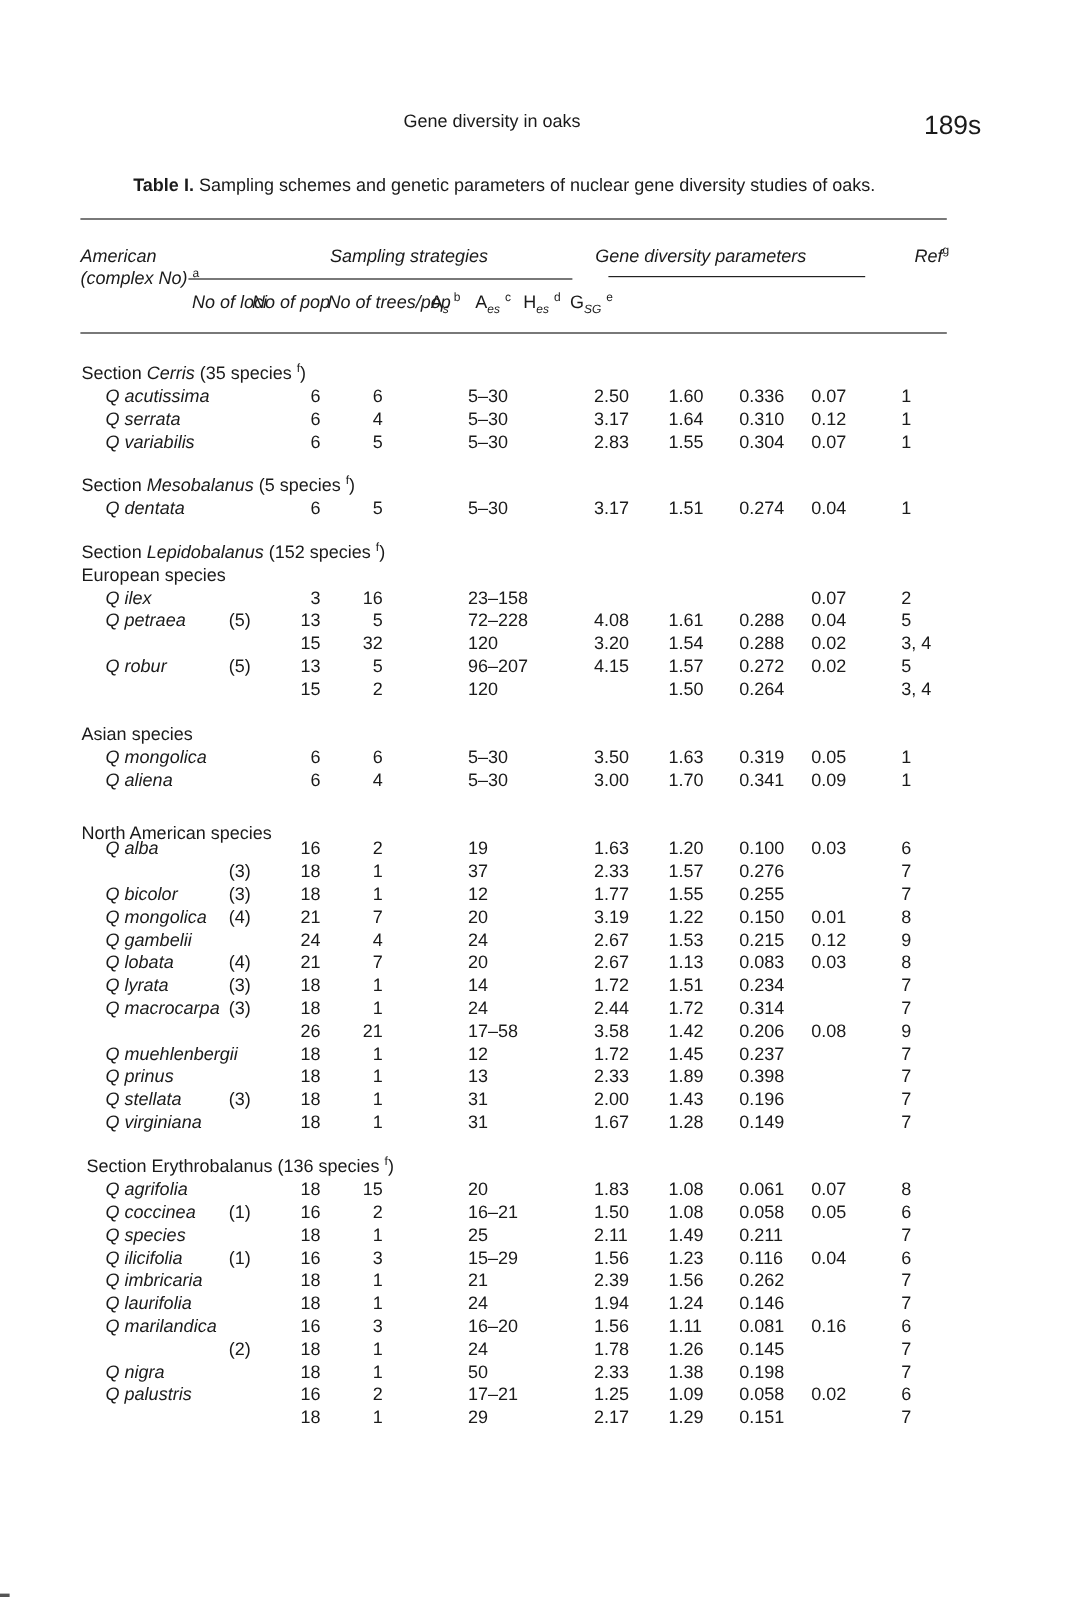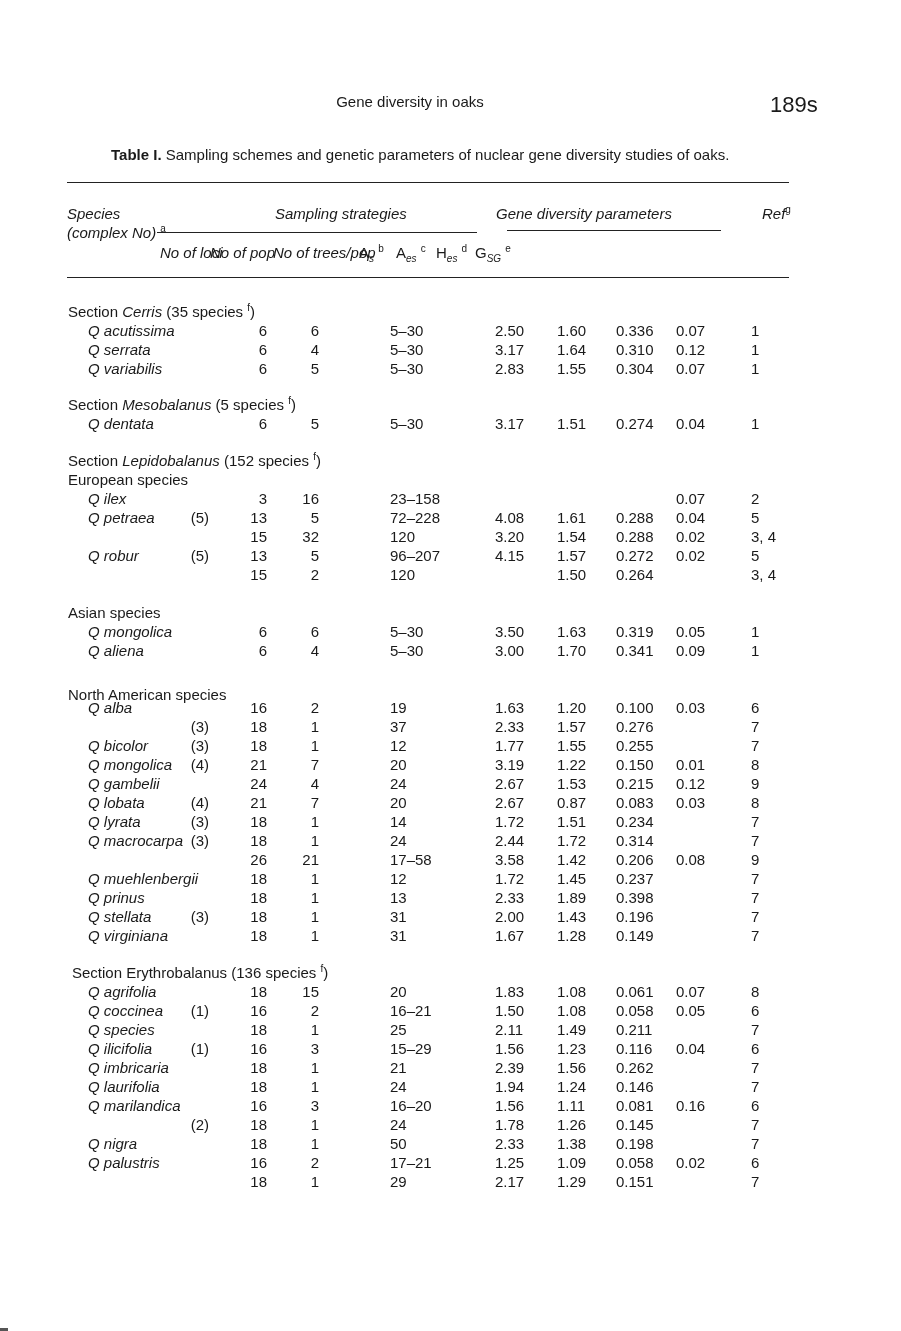--- a/index.html
+++ b/index.html
@@ -33,21 +33,21 @@
 </head>
 <body>
 
 <div class="running-title">Gene diversity in oaks</div>
 <div class="page-num">189s</div>
 
 <div class="caption"><b>Table I.</b><span> Sampling schemes and genetic parameters of nuclear gene diversity studies of oaks.</span></div>
 
 <div class="rule" style="top:182px;left:67px;width:722px;"></div>
 
-<div class="hdr" style="top:205px;left:67px;"><span>Species</span></div>
+<div class="hdr" style="top:205px;left:67px;"><span>American</span></div>
 <div class="hdr" style="top:224px;left:67px;"><span>(complex No)</span> <sup>a</sup></div>
 <div class="hdr" style="top:205px;left:275px;">Sampling strategies</div>
 <div class="rule" style="top:232px;left:157px;width:320px;"></div>
 <div class="hdr" style="top:205px;left:496px;">Gene diversity parameters</div>
 <div class="rule" style="top:230px;left:507px;width:214px;"></div>
 <div class="hdr" style="top:205px;left:762px;"><span>Ref</span><sup>g</sup></div>
 
 <div class="hdr" style="top:244px;left:160px;">No of loci</div>
 <div class="hdr" style="top:244px;left:210px;">No of pop</div>
 <div class="hdr" style="top:244px;left:263px;margin-left:10px;">No of trees/pop</div>
@@ -259,21 +259,21 @@
       <span class="c-gsg">0.12</span>
       <span class="c-ref">9</span>
     </div>
     <div class="row" style="top: 794px;">
       <span class="c-name">Q lobata</span>
       <span class="c-cx">(4)</span>
       <span class="c-loci">21</span>
       <span class="c-pop">7</span>
       <span class="c-trees">20</span>
       <span class="c-as">2.67</span>
-      <span class="c-aes">0.87</span>
+      <span class="c-aes">1.13</span>
       <span class="c-hes">0.083</span>
       <span class="c-gsg">0.03</span>
       <span class="c-ref">8</span>
     </div>
     <div class="row" style="top: 813px;">
       <span class="c-name">Q lyrata</span>
       <span class="c-cx">(3)</span>
       <span class="c-loci">18</span>
       <span class="c-pop">1</span>
       <span class="c-trees">14</span>

